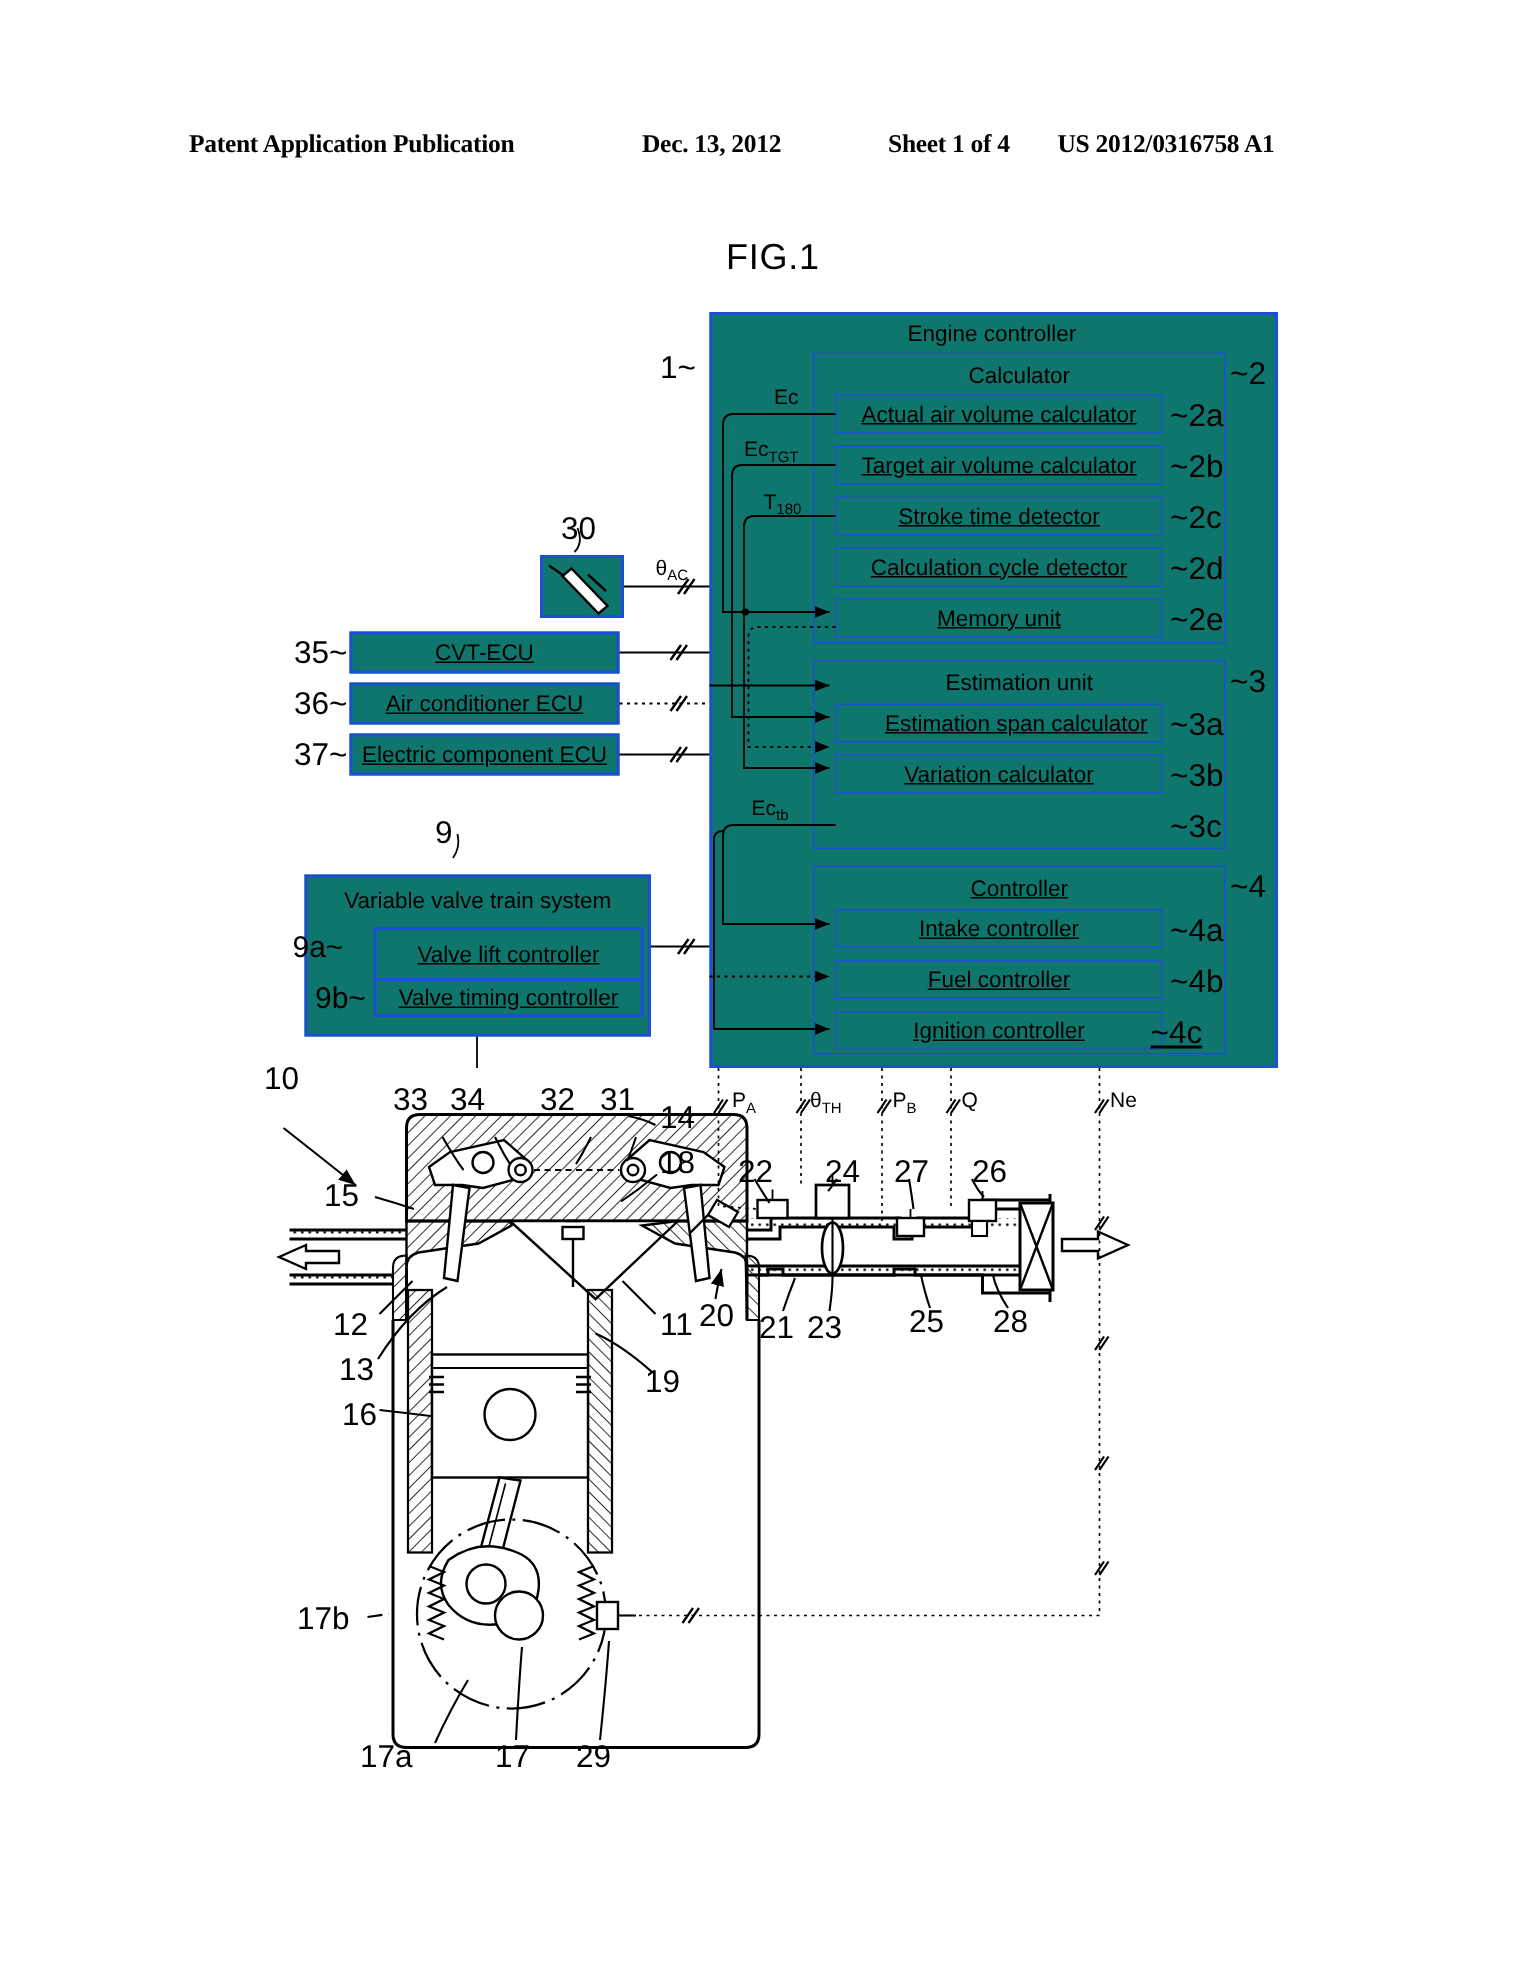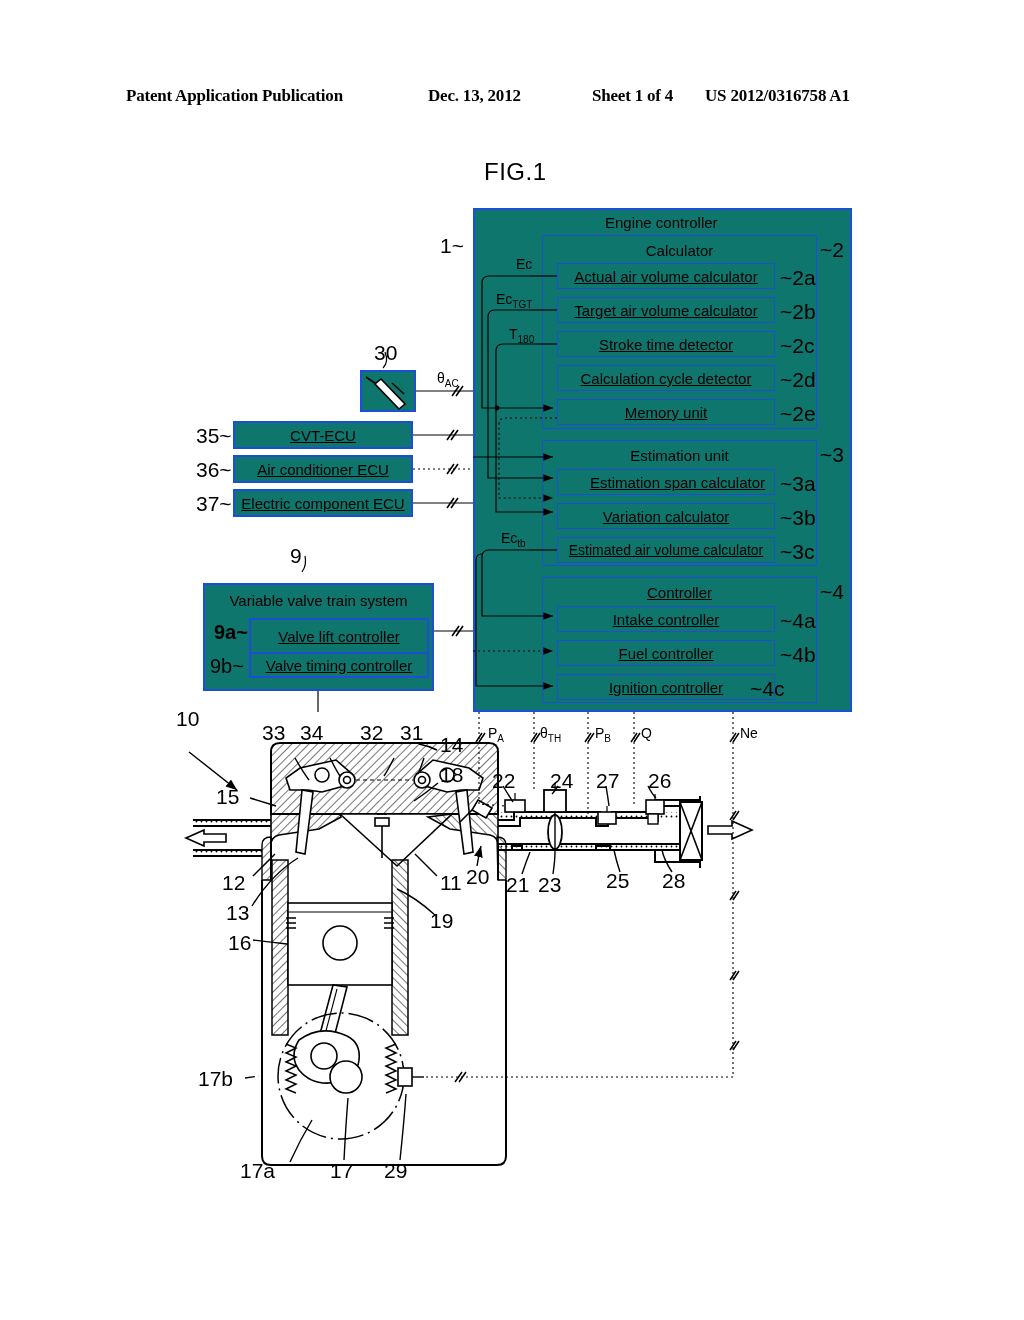--- a/index.html
+++ b/index.html
@@ -94,43 +94,40 @@
   <div class="bx thin ctr" style="left:557px;top:469px;width:218px;height:26px;padding-left:23px;">
     <span>Estimation span calculator</span>
   </div>
   <div class="ref" style="left:780px;top:472px;">~3a</div>
 
   <div class="bx thin ctr" style="left:557px;top:503px;width:218px;height:26px;">
     <span>Variation calculator</span>
   </div>
   <div class="ref" style="left:780px;top:506px;">~3b</div>
 
-  <div class="bx thin ctr" style="left:557px;top:537px;width:218px;height:26px;font-size:14px;">
-    <span>Estimated air volume calculator</span>
-  </div>
   <div class="ref" style="left:780px;top:540px;">~3c</div>
 
   <div class="bx thin" style="left:542px;top:577px;width:275px;height:126px;"></div>
   <div class="ttl" style="left:542px;top:584px;width:275px;text-decoration:underline;">Controller</div>
   <div class="ref" style="left:820px;top:580px;">~4</div>
 
   <div class="bx thin ctr" style="left:557px;top:606px;width:218px;height:26px;">
     <span>Intake controller</span>
   </div>
   <div class="ref" style="left:780px;top:609px;">~4a</div>
 
   <div class="bx thin ctr" style="left:557px;top:640px;width:218px;height:26px;">
     <span>Fuel controller</span>
   </div>
   <div class="ref" style="left:780px;top:643px;">~4b</div>
 
   <div class="bx thin ctr" style="left:557px;top:674px;width:218px;height:26px;">
     <span>Ignition controller</span>
   </div>
-  <div class="ref" style="left:750px;top:677px;">~4c</div>
+  <div class="ref" style="left:767px;top:677px;text-decoration:underline;">~4c</div>
 
   <div class="bx outer ctr" style="left:233px;top:421px;width:180px;height:28px;">
     <span>CVT-ECU</span>
   </div>
   <div class="ref" style="left:196px;top:424px;">35~</div>
 
   <div class="bx outer ctr" style="left:233px;top:455px;width:180px;height:28px;">
     <span>Air conditioner ECU</span>
   </div>
   <div class="ref" style="left:196px;top:458px;">36~</div>
@@ -143,21 +140,21 @@
   <div class="bx outer" style="left:360px;top:370px;width:56px;height:42px;"></div>
   <div class="ref" style="left:374px;top:341px;">30</div>
 
   <div class="bx outer" style="left:203px;top:583px;width:231px;height:108px;"></div>
   <div class="ttl" style="left:203px;top:592px;width:231px;">Variable valve train system</div>
   <div class="ref" style="left:290px;top:544px;">9</div>
 
   <div class="bx outer ctr" style="left:249px;top:618px;width:180px;height:36px;">
     <span>Valve lift controller</span>
   </div>
-  <div class="ref small" style="left:214px;top:621px;font-weight:bold;">9a~</div>
+  <div class="ref small" style="left:195px;top:621px;">9a~</div>
 
   <div class="bx outer ctr" style="left:249px;top:652px;width:180px;height:26px;">
     <span>Valve timing controller</span>
   </div>
   <div class="ref small" style="left:210px;top:655px;">9b~</div>
 
   <div class="sig" style="left:516px;top:256px;">
     <span>Ec</span>
   </div>
   <div class="sig" style="left:496px;top:291px;">

